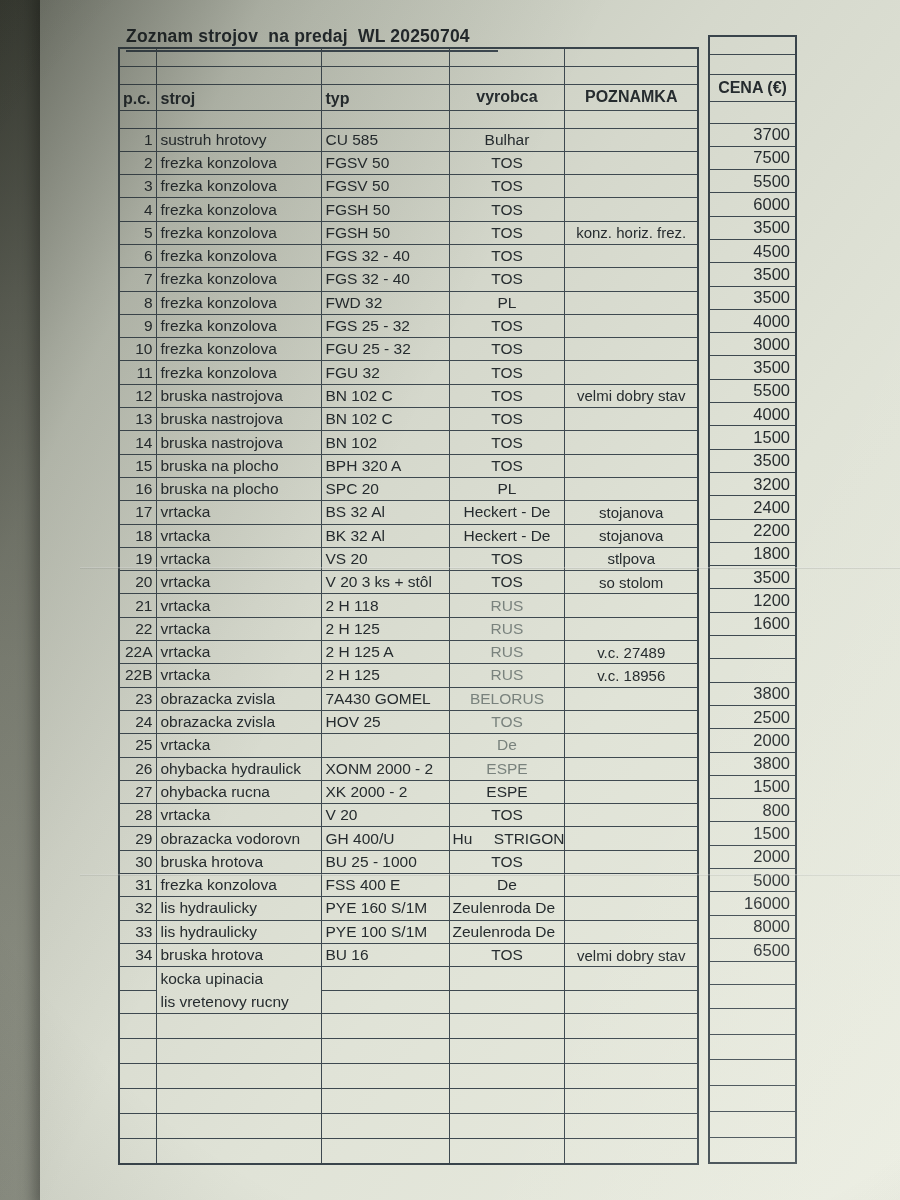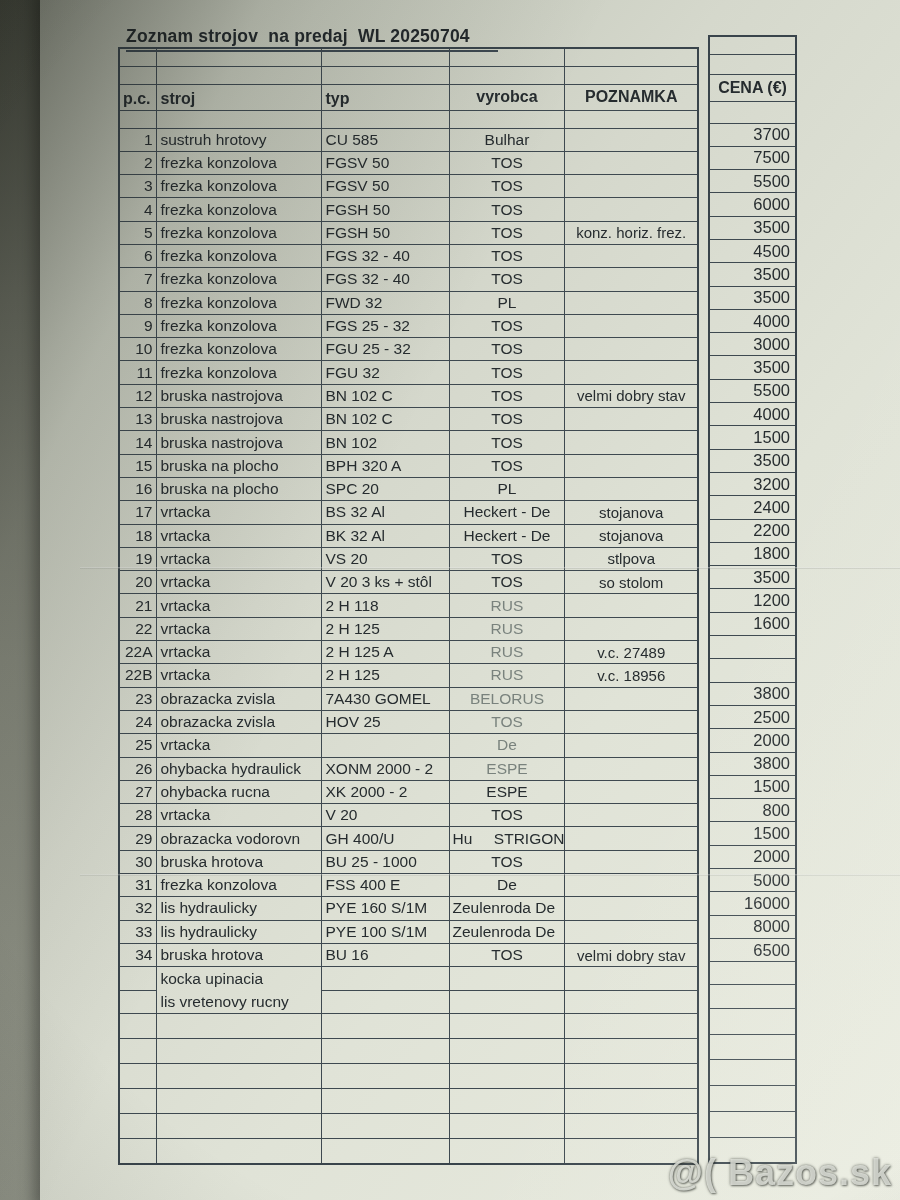--- a/index.html
+++ b/index.html
@@ -575,14 +575,13 @@
             <td class="c-cena"></td>
           </tr>
         </tbody>
     </table>
 
     <div class="seam seam-1"></div>
     <div class="seam seam-2"></div>
   </div>
 
   <div class="vignette"></div>
-  <div class="watermark">@( Bazos.sk</div>
 </div>
 
 </body></html>

